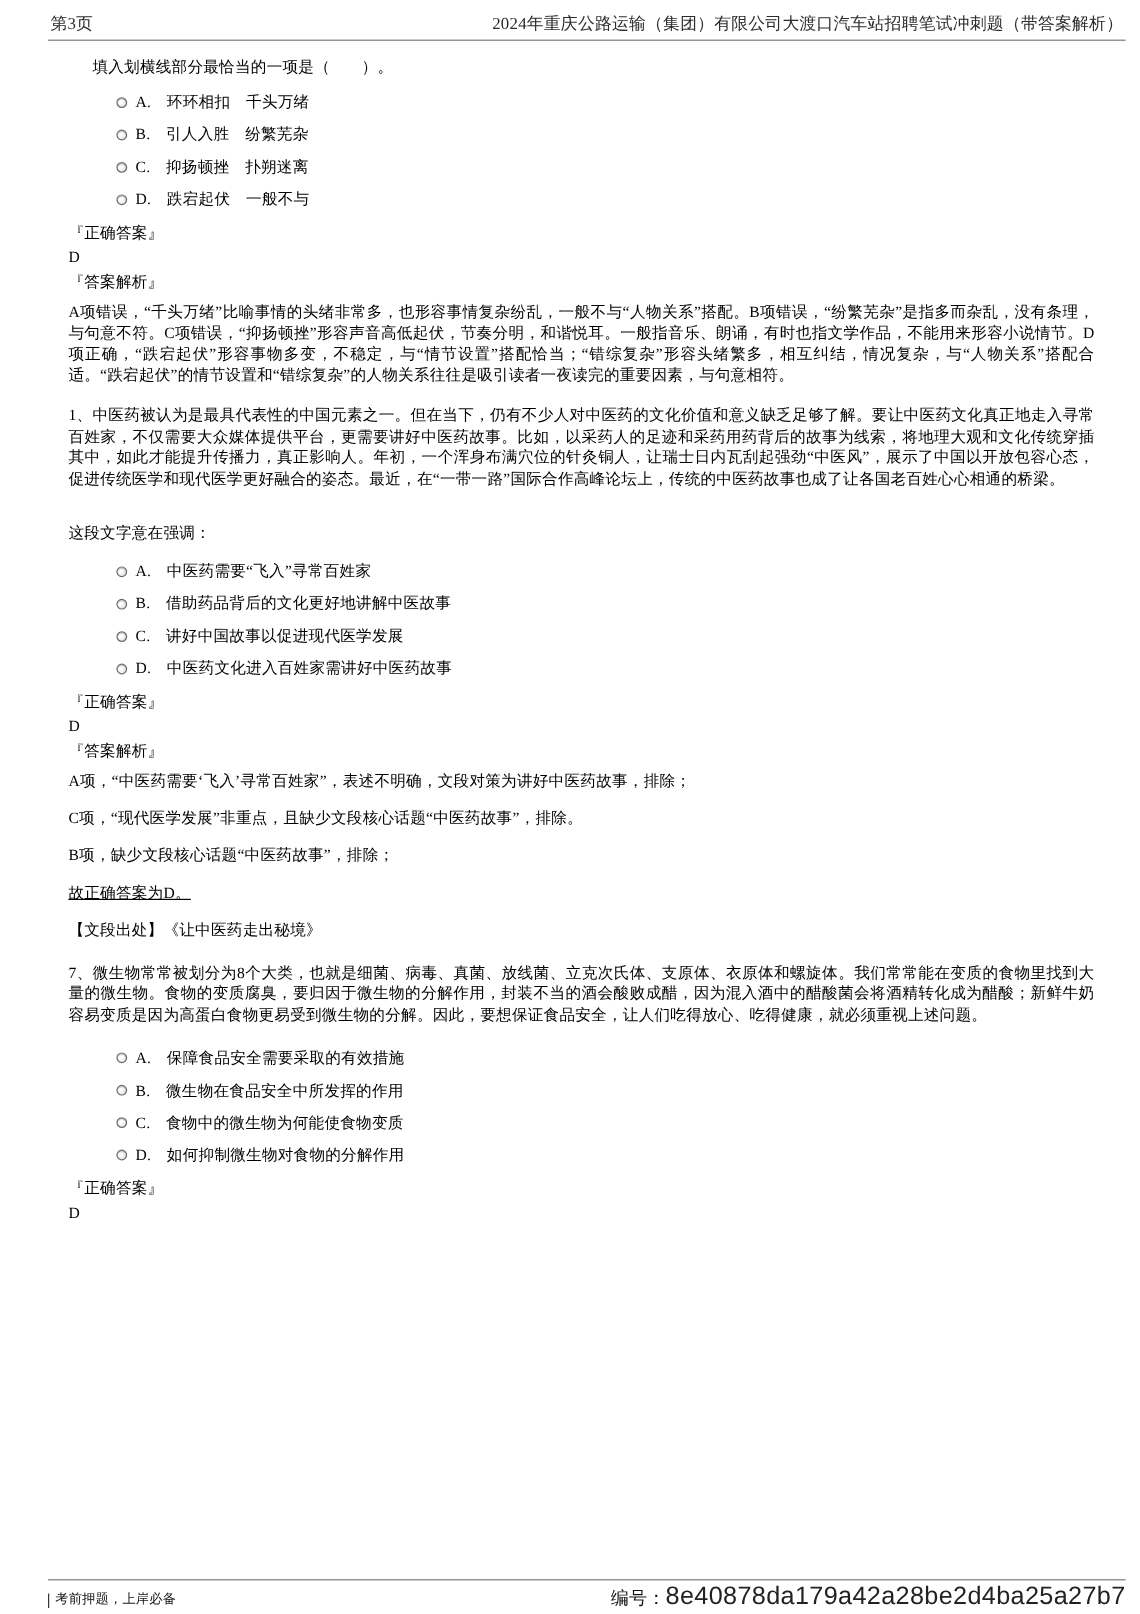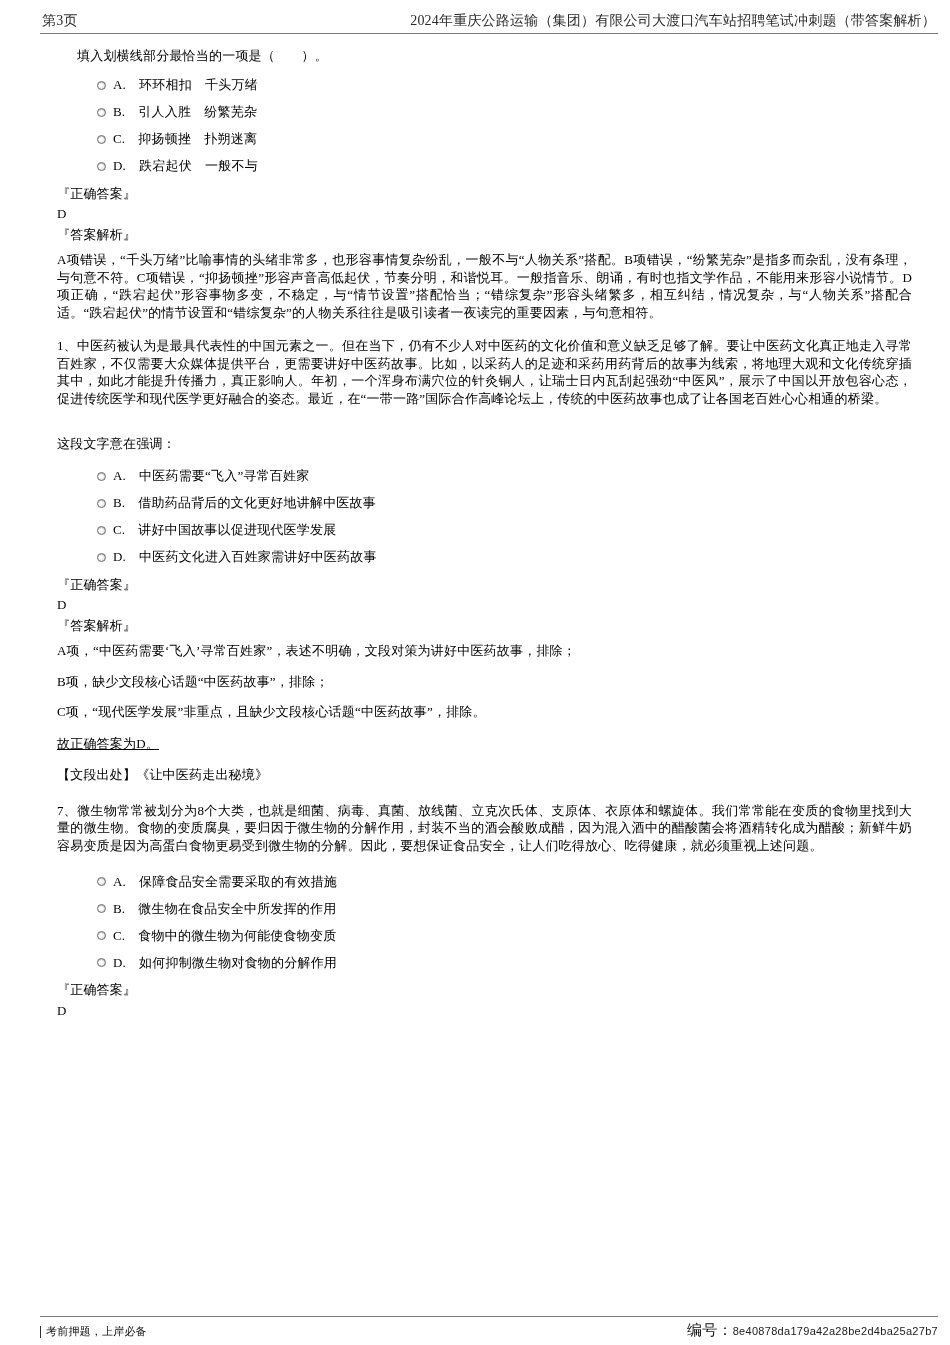--- a/index.html
+++ b/index.html
@@ -49,21 +49,21 @@
 
   .footer-rule { position:absolute; top:1316px; left:40px; right:12px; border-top:1px solid #7a7a7a; }
   .footer {
     position:absolute; top:1322px; left:40px; right:12px;
     display:flex; justify-content:space-between; align-items:flex-end;
   }
   .footer-left { display:flex; align-items:center; font-size:11px; color:#111; }
   .footer-marker { width:1px; height:12px; background:#333; margin-right:5px; }
   .footer-right { display:flex; align-items:baseline; }
   .code-label { font-size:15px; color:#111; }
-  .code-value { font-family:"Liberation Sans","DejaVu Sans",sans-serif; font-size:11px; color:#222; letter-spacing:0.3px; }
+  .code-value { font-family:"Liberation Sans","DejaVu Sans",sans-serif; font-size:21px; color:#222; letter-spacing:0.3px; }
 </style>
 </head>
 <body>
 
 <div class="page">
 
   <div class="header">
     <span>第3页</span>
     <span>2024年重庆公路运输（集团）有限公司大渡口汽车站招聘笔试冲刺题（带答案解析）</span>
   </div>
@@ -128,22 +128,22 @@
           <span class="opt-letter">D.</span>
           <span class="opt-text">中医药文化进入百姓家需讲好中医药故事</span>
         </div>
       </div>
 
       <div class="ans-label">『正确答案』</div>
       <div class="ans-value">D</div>
       <div class="analysis-label">『答案解析』</div>
 
       <div class="point">A项，“中医药需要‘飞入’寻常百姓家”，表述不明确，文段对策为讲好中医药故事，排除；</div>
+      <div class="point last">C项，“现代医学发展”非重点，且缺少文段核心话题“中医药故事”，排除。</div>
       <div class="point">B项，缺少文段核心话题“中医药故事”，排除；</div>
-      <div class="point last">C项，“现代医学发展”非重点，且缺少文段核心话题“中医药故事”，排除。</div>
       <div class="conclusion">故正确答案为D。</div>
       <div class="source">【文段出处】《让中医药走出秘境》</div>
     </div>
 
     <div>
       <div class="passage q7">7、微生物常常被划分为8个大类，也就是细菌、病毒、真菌、放线菌、立克次氏体、支原体、衣原体和螺旋体。我们常常能在变质的食物里找到大量的微生物。食物的变质腐臭，要归因于微生物的分解作用，封装不当的酒会酸败成醋，因为混入酒中的醋酸菌会将酒精转化成为醋酸；新鲜牛奶容易变质是因为高蛋白食物更易受到微生物的分解。因此，要想保证食品安全，让人们吃得放心、吃得健康，就必须重视上述问题。</div>
 
       <div class="options">
         <div class="option">
           <span class="radio"></span>

